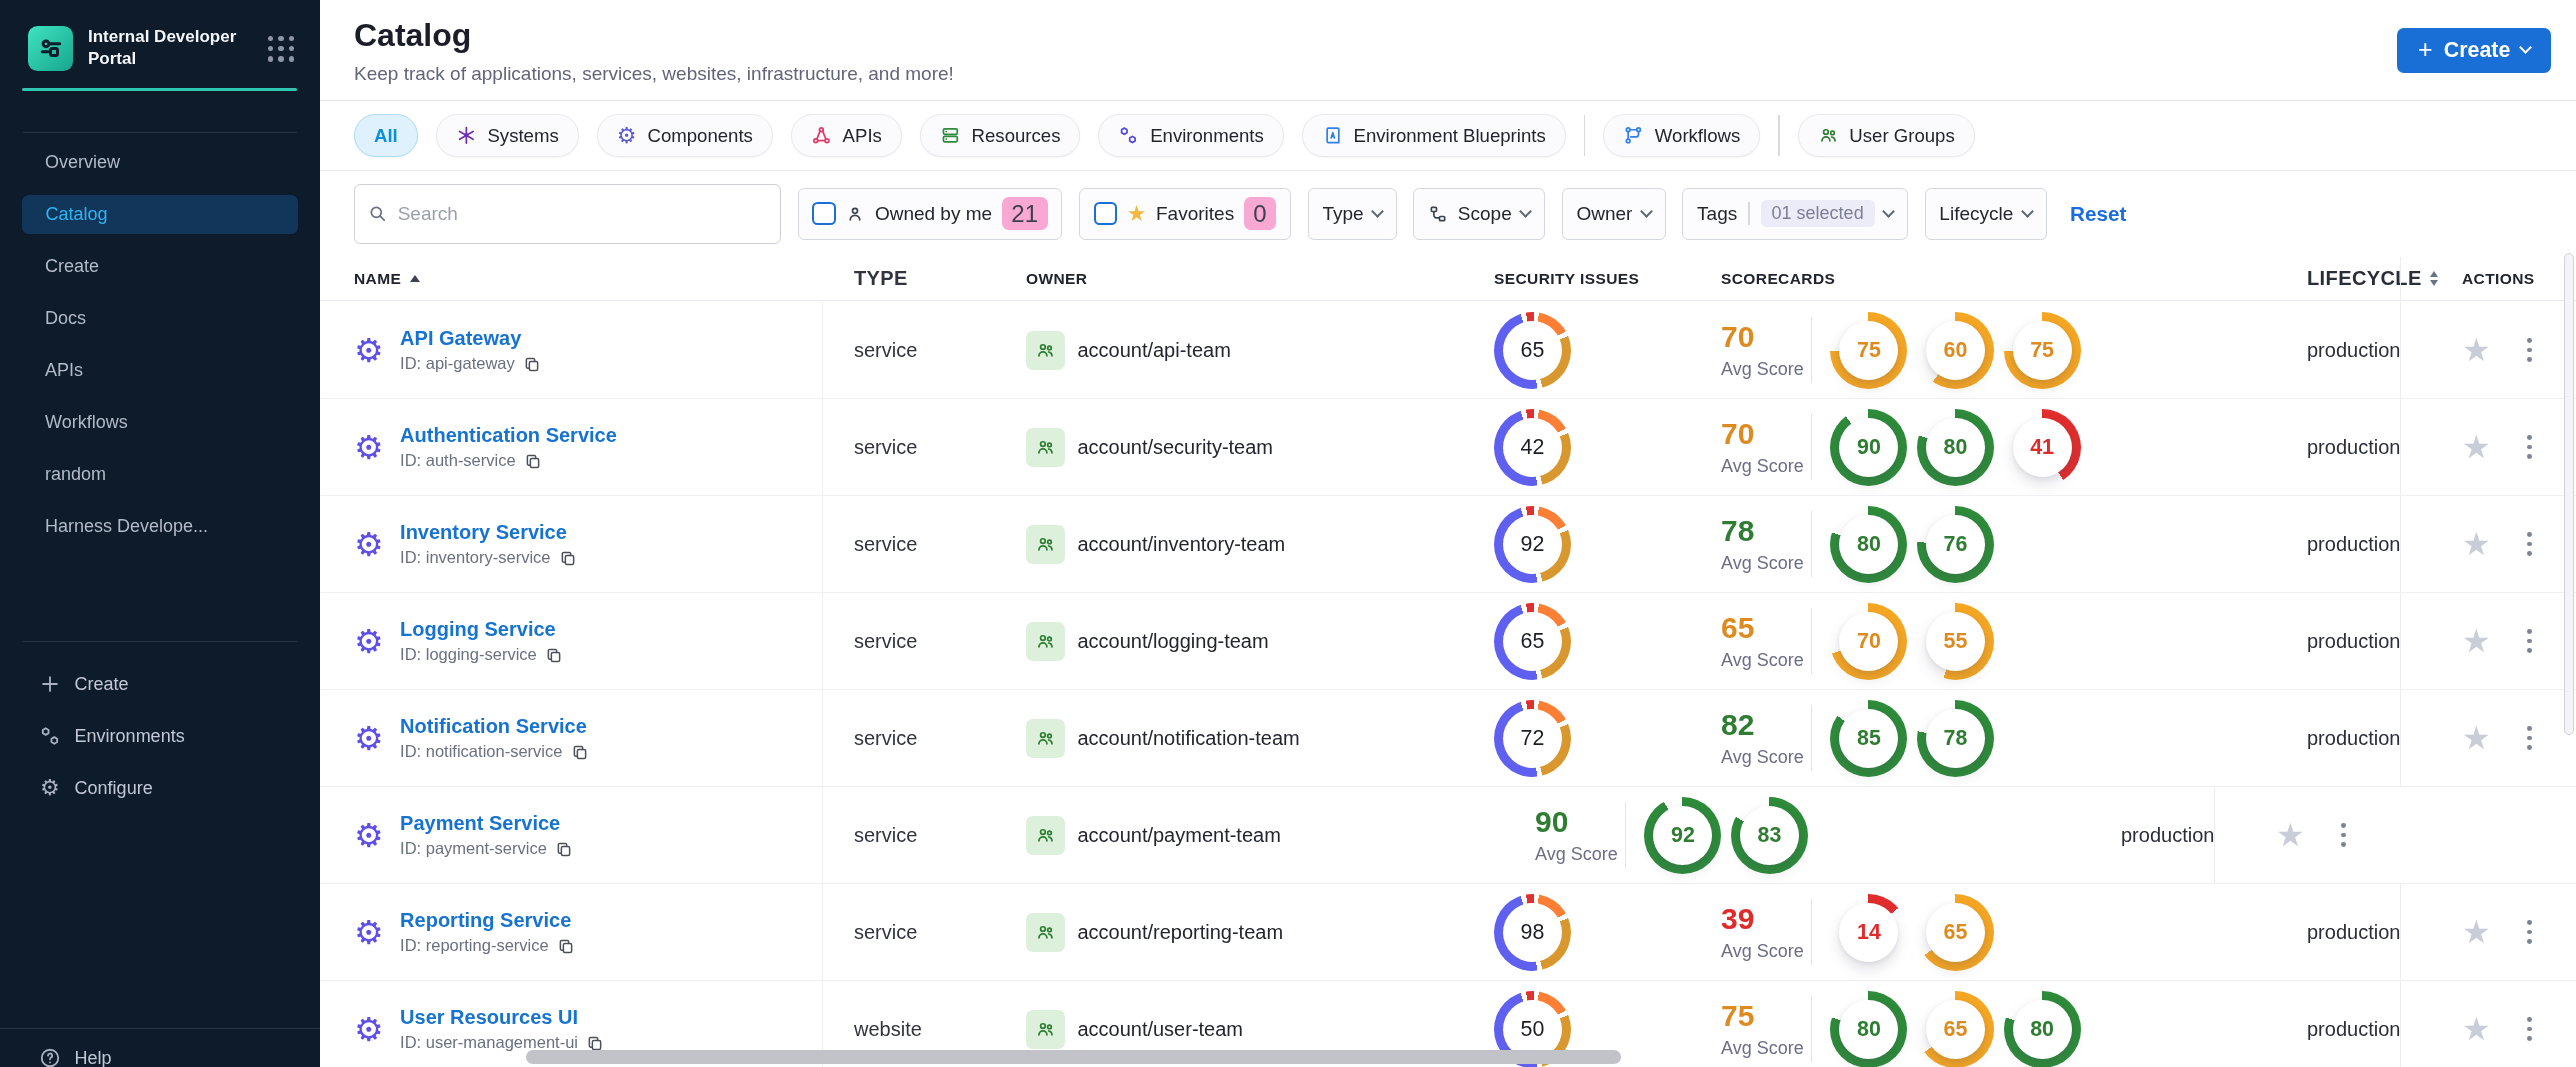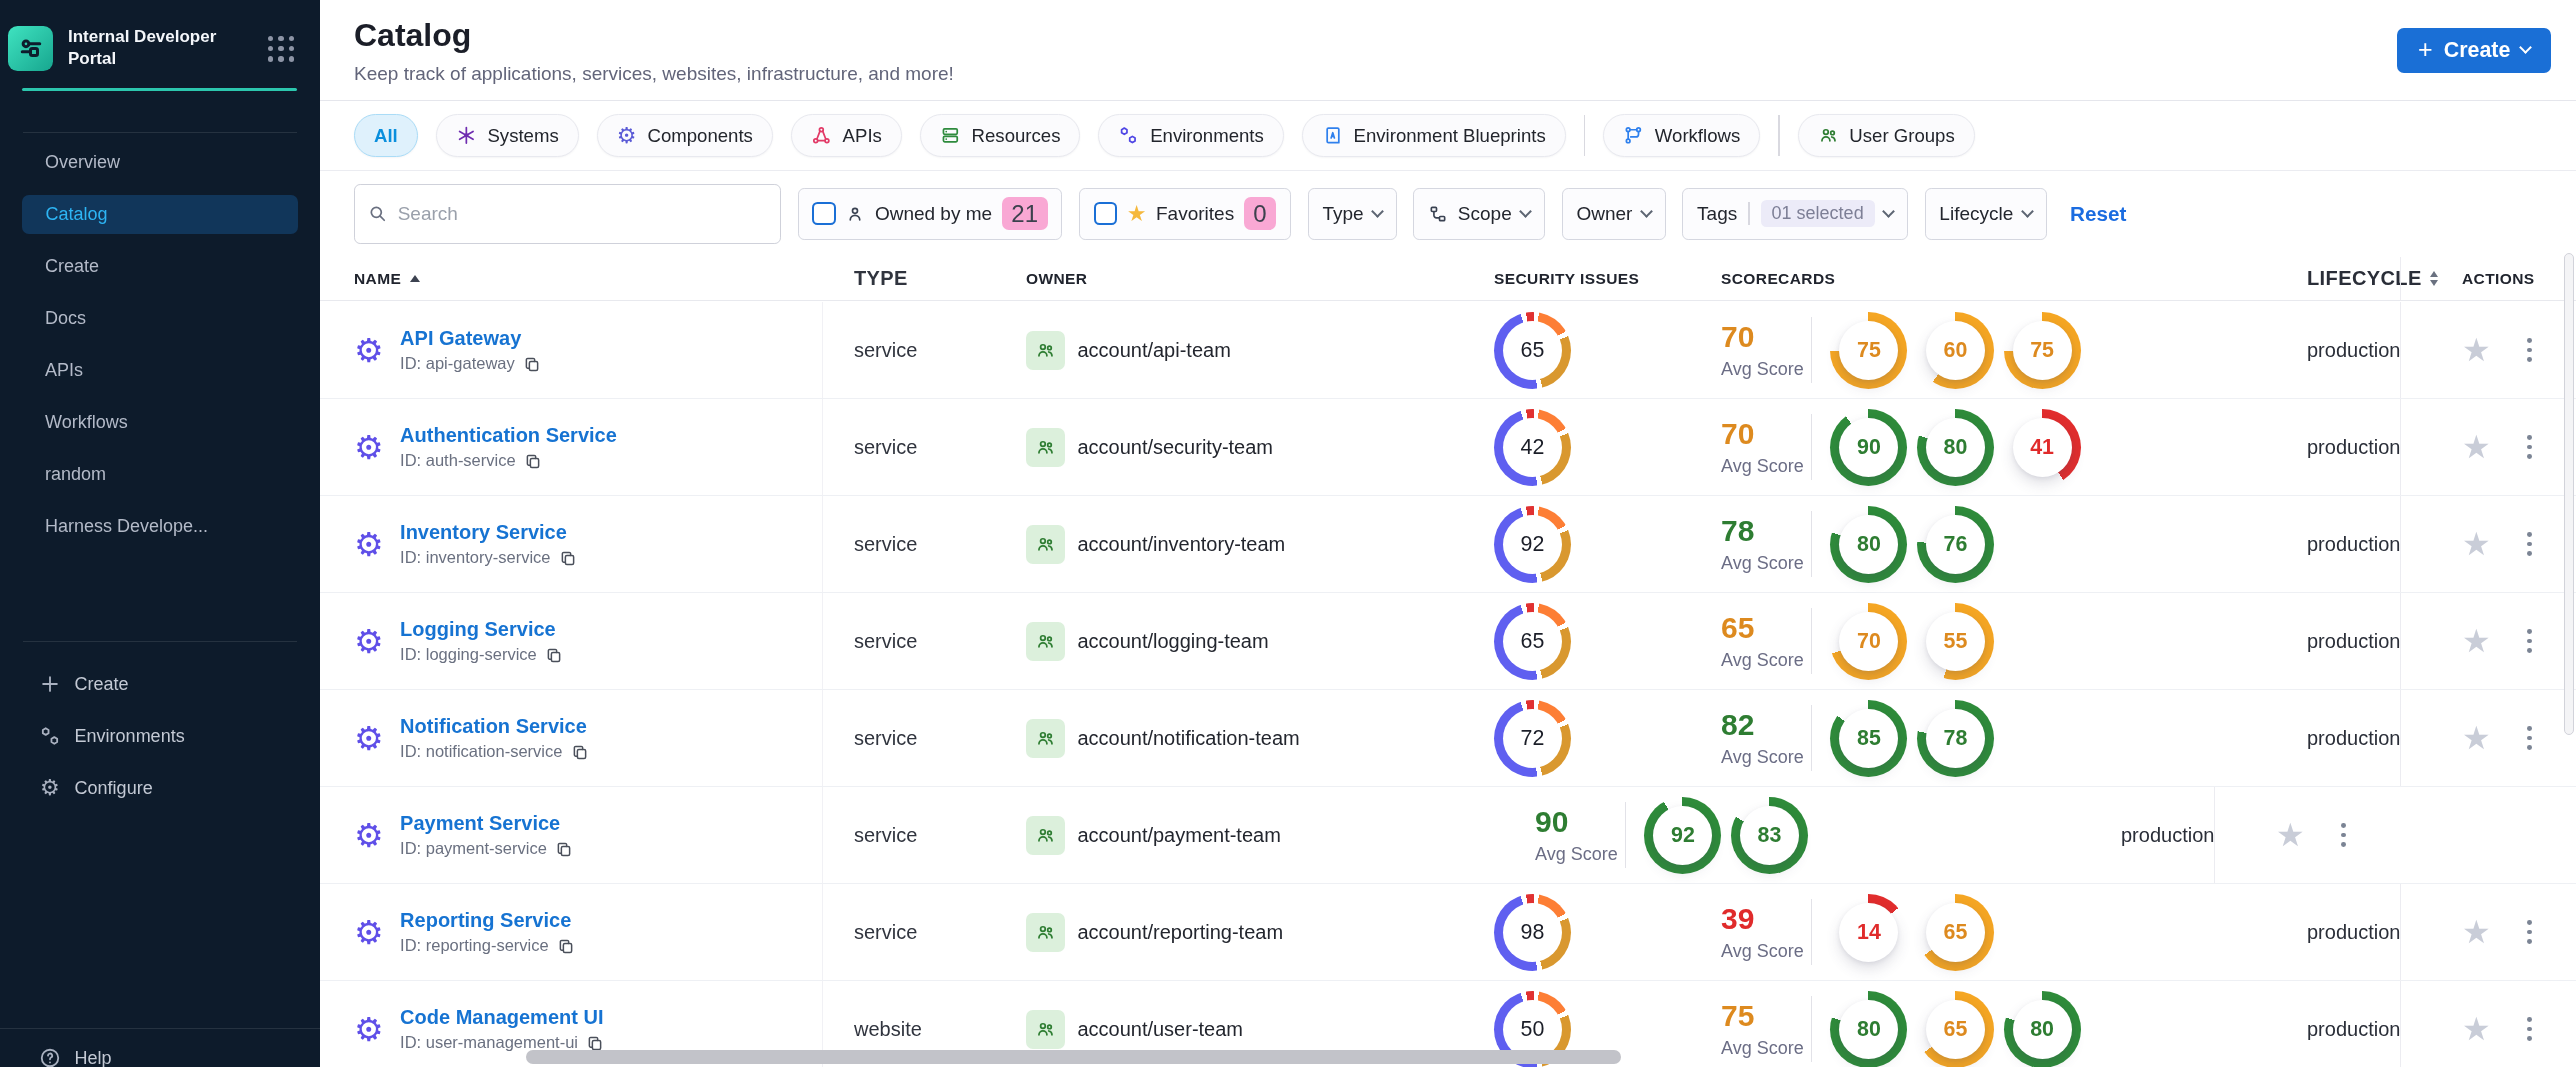--- a/index.html
+++ b/index.html
@@ -3,21 +3,21 @@
 <meta charset="utf-8">
 <style>
   *{margin:0;padding:0;box-sizing:border-box}
   html,body{width:2576px;height:1068px;overflow:hidden;font-family:"Liberation Sans","DejaVu Sans",sans-serif;background:#fff}
   body{position:relative}
   svg{width:1em;height:1em;display:block}
   .gear-glyph{font-family:"DejaVu Sans",sans-serif;line-height:1}
 
   
   .sidebar{position:absolute;left:0;top:0;width:320px;height:1068px;background:#0d1b2b;color:#b6bdca;overflow:hidden}
-  .logo-row{display:flex;align-items:flex-start;padding:26px 26px 0 8px}
+  .logo-row{display:flex;align-items:flex-start;padding:26px 26px 0 28px}
   .logo-square{width:45px;height:45px;border-radius:9.6px;background:linear-gradient(135deg,#3fe3c0,#17a68f);display:flex;align-items:center;justify-content:center;flex:0 0 auto;font-size:30px;color:#0e1c2c}
   .logo-square svg{stroke-width:2.4}
   .app-title{margin-left:15px;font-size:17px;font-weight:700;color:#f3f6fa;line-height:1.3;width:162px}
   .grid-icon{margin-left:auto;margin-top:9.6px;display:grid;grid-template-columns:repeat(3,5.5px);grid-gap:4.8px;cursor:pointer}
   .grid-icon i{width:5.5px;height:5.5px;border-radius:50%;background:#8d95a6}
   .logo-underline{height:3.4px;background:#2cc7ae;border-radius:2.1px;margin:16.5px 23.4px 0 22px}
   .side-sep{position:absolute;left:23.4px;right:23.4px;height:1.4px;background:rgba(255,255,255,.10)}
   .side-nav{position:absolute;top:136px;left:0;right:0}
   .side-item{height:52px;display:flex;align-items:center;padding-left:45px;font-size:18px;color:#b3bac8;cursor:pointer;white-space:nowrap}
   .side-item.active{height:39px;margin:6.9px 22px;padding-left:23.4px;background:#11365a;border-radius:6.9px;color:#2db5f4;font-weight:500}
@@ -798,21 +798,21 @@
             <i></i>
             <i></i>
             <i></i>
           </span>
      </div>
       </div>
       <div class="trow">
         <div class="cell c-name">
        <span class="row-gear gear-glyph">⚙</span>
        <div class="name-block">
-         <a class="row-name">Code Management UI</a>
+         <a class="row-name">User Resources UI</a>
          <div class="row-id">
            <span>ID: user-management-ui</span>
            <span class="copy-ic">
                 <svg viewBox="0 0 24 24" fill="none" stroke="currentColor" stroke-width="2" stroke-linecap="round" stroke-linejoin="round">
                   <rect x="8.5" y="8.5" width="11" height="12" rx="2"></rect>
                   <path d="M15.5 8.5V6.3a1.8 1.8 0 0 0-1.8-1.8H6.3A1.8 1.8 0 0 0 4.5 6.3v9.4a1.8 1.8 0 0 0 1.8 1.8h2.2"></path>
                 </svg>
               </span>
          </div>
        </div>

